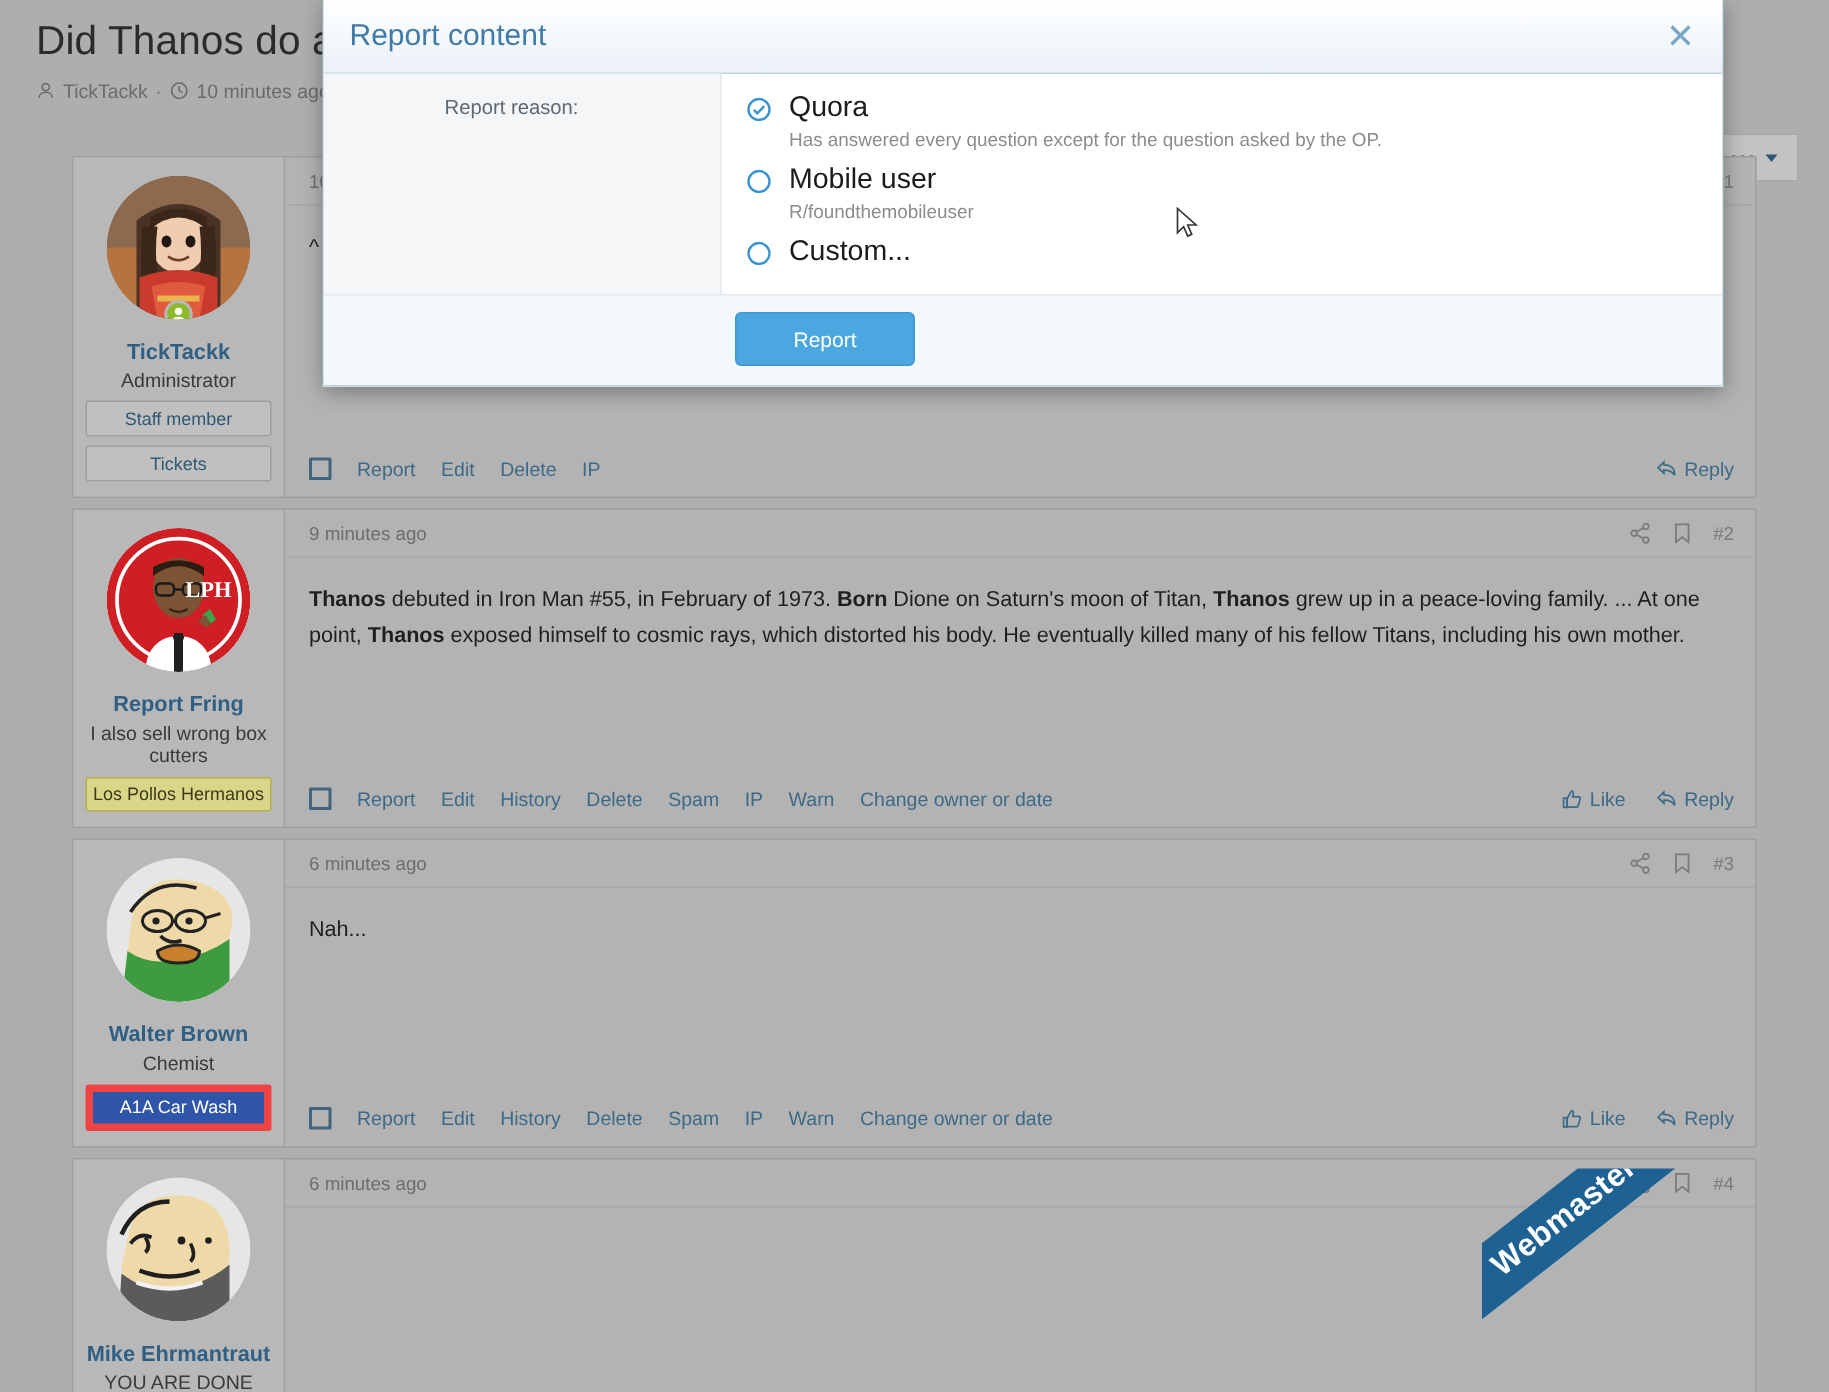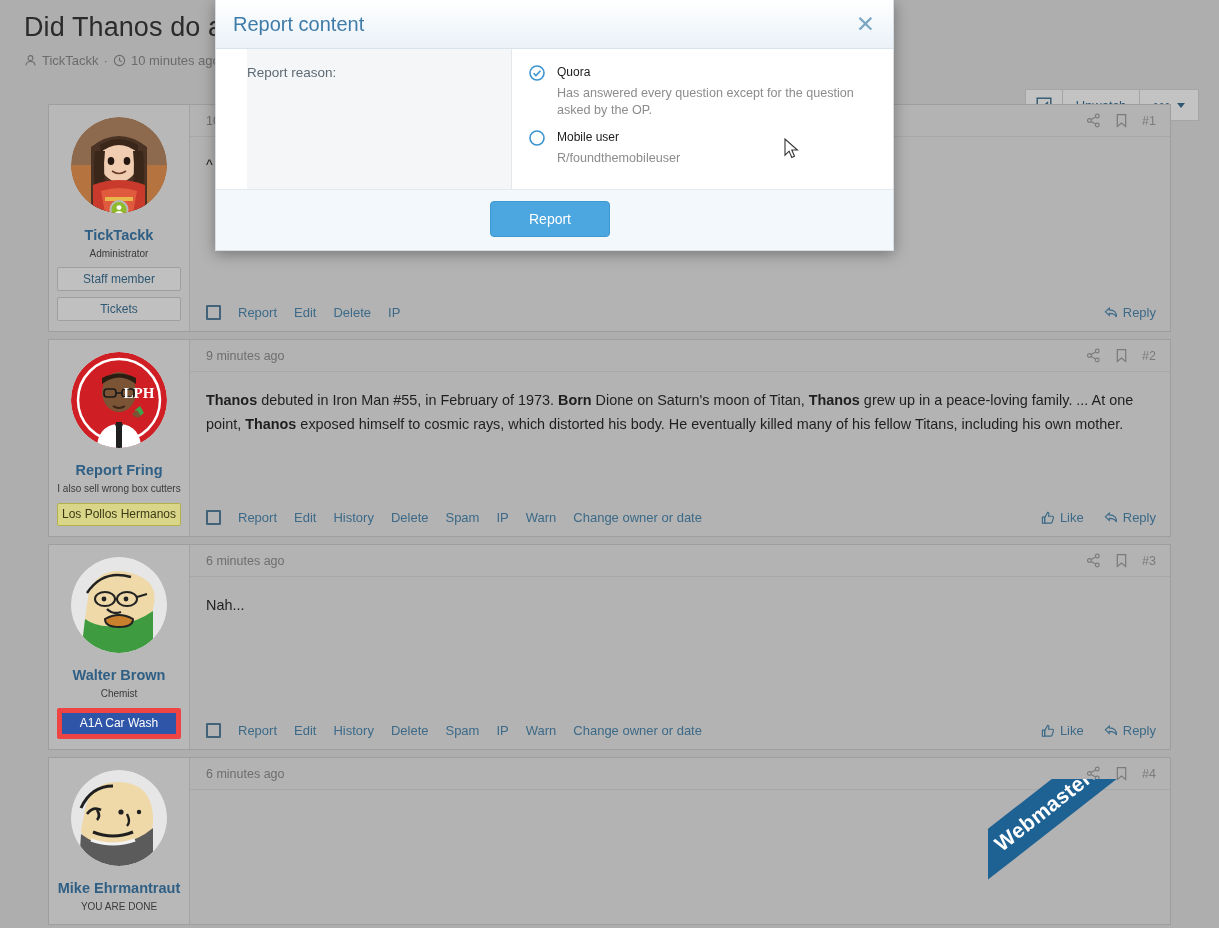--- a/index.html
+++ b/index.html
@@ -85,21 +85,21 @@
     position: absolute; left: 50%; bottom: -6px; transform: translateX(-50%);
     width: 19px; height: 19px; border-radius: 50%;
     background: #8fba2e; border: 2px solid #b8b8b8;
     display:flex; align-items:center; justify-content:center;
   }
   .author {
     margin-top: 13px; font-size: 14.5px; font-weight: bold;
     color: #2f5f84; line-height: 18px;
   }
   .user-title {
-    font-size: 10px; color: #3a3a3a; margin-top: 2px; line-height: 15px;
+    font-size: 13px; color: #3a3a3a; margin-top: 2px; line-height: 15px;
   }
   .side-btn {
     display: block; margin: 6px 0 0; padding: 4px 2px;
     font-size: 12px; color: #2f5873;
     background: #c0c0c0; border: 1px solid #9f9f9f;
     border-radius: 2px; cursor: pointer;
   }
   .banner {
     display: block; margin-top: 7px; padding: 3px 2px;
     font-size: 12px; border-radius: 2px; line-height: 15px;
@@ -133,21 +133,21 @@
     width: 15px; height: 15px; border: 2px solid #43637a;
     background: transparent; cursor: pointer; border-radius: 1px;
   }
   .act-link { font-size: 13px; color: #3c6a88; cursor: pointer; }
   .foot-right { display: flex; align-items: center; gap: 20px; }
   .foot-btn { display: flex; align-items: center; gap: 5px; font-size: 13px; color: #3c6a88; cursor: pointer; }
   .foot-btn svg { display:block; }
 
   
   #modal {
-    position: absolute; left: 215px; top: 0; width: 679px;
+    position: absolute; left: 215px; top: 0; width: 934px;
     background: #0f766e;
     box-shadow: 0 3px 14px rgba(0,0,0,.35);
     border: 1px solid #d8dde2;
     border-top: none;
   }
   .modal-head {
     height: 49px;
     background: linear-gradient(to bottom, #ffffff 0%, #f2f7fb 60%, #eaf1f7 100%);
     border-bottom: 1px solid #dbe3ea;
     display: flex; align-items: center; justify-content: space-between;
@@ -156,31 +156,30 @@
   .modal-title { font-size: 20px; color: #3f7ba8; font-weight: 400; }
   .modal-close {
     font-size: 23px; color: #7aa7c4; cursor: pointer; line-height: 1;
     font-weight: 400;
   }
   .modal-body { display: flex; background: #fff; }
   .modal-label-col {
     width: 265px; flex: none;
     background: #f4f6f8;
     border-right: 1px solid #e3e8ec;
-    text-align: left;
+    text-align: center;
     padding: 14px 14px 0 0;
     min-height: 140px;
-    margin-left: 31px;
   }
   .modal-label { font-size: 13.5px; color: #5d6a74; }
   .modal-field-col { flex: 1; padding: 13px 16px 16px 17px; }
   .radio-row { display: flex; align-items: flex-start; gap: 12px; margin-bottom: 2px; cursor: pointer; }
   .radio-row + .radio-row { margin-top: 8px; }
   .radio { width: 16px; height: 16px; flex: none; margin-top: 3px; }
-  .radio-main { font-size: 12px; color: #1b1b1b; line-height: 19px; margin-top: 39px; }
+  .radio-main { font-size: 19px; color: #1b1b1b; line-height: 19px; margin-top: 39px; }
   .radio-hint { font-size: 12.6px; color: #8c8c8c; margin-top: 3px; line-height: 17px; }
   .modal-foot {
     background: #f3f8fd;
     border-top: 1px solid #e2e9ef;
     padding: 11px 16px 13px 274px;
   }
   .report-btn {
     background: #4ca7e0; border: 1px solid #3f98d0; color: #fff;
     font-size: 14px; padding: 9px 0; width: 120px; border-radius: 4px;
     cursor: pointer; font-family: "Liberation Sans", sans-serif;
@@ -591,20 +590,30 @@
           <svg width="16" height="16" viewBox="0 0 16 16" fill="none">
             <circle cx="8" cy="8" r="7" stroke="#3b94cf" stroke-width="1.6"></circle>
           </svg>
         </span>
         <span>
           <span class="radio-main">Mobile user</span>
           <div class="radio-hint">R/foundthemobileuser</div>
         </span>
       </div>
 
+      <div class="radio-row">
+        <span class="radio">
+          <svg width="16" height="16" viewBox="0 0 16 16" fill="none">
+            <circle cx="8" cy="8" r="7" stroke="#3b94cf" stroke-width="1.6"></circle>
+          </svg>
+        </span>
+        <span>
+          <span class="radio-main">Custom...</span>
+        </span>
+      </div>
 
     </div>
   </div>
   <div class="modal-foot">
     <button class="report-btn">Report</button>
   </div>
 </div>
 
 <div id="cursor">
   <svg width="15" height="22" viewBox="0 0 15 22">

